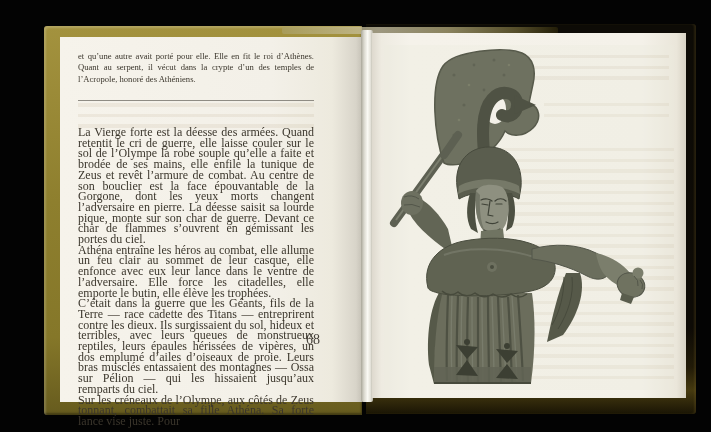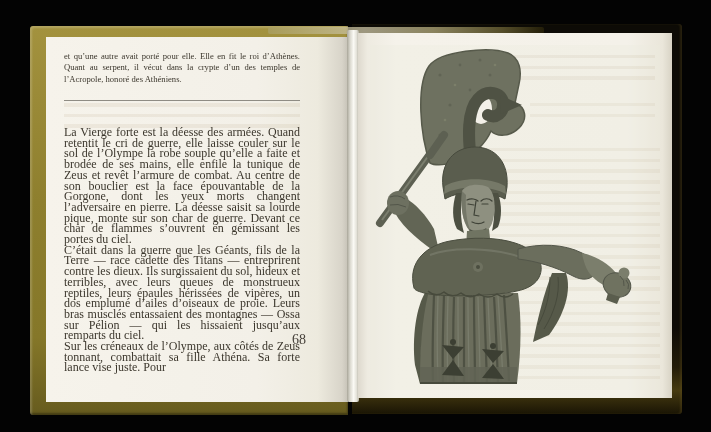--- a/index.html
+++ b/index.html
@@ -1,18 +1,18 @@
 <!DOCTYPE html>
 <html><head>
 <meta charset="utf-8">
 <style>
   html,body{margin:0;padding:0;background:#000;}
   .stage{position:relative;width:711px;height:432px;background:#030303;overflow:hidden;
          font-family:"Liberation Serif",serif;}
-  .book{position:absolute;inset:0;}
+  .book{position:absolute;inset:0;margin-left:14px;}
   .cover-left{position:absolute;left:30px;top:26px;width:318px;height:389px;border-radius:3px 0 0 3px;
     background:linear-gradient(180deg,#a3923e 0%,#8e7f2e 45%,#857729 80%,#665b1e 100%);
     box-shadow:inset 2px 2px 2px rgba(255,255,255,.18), inset -1px -2px 2px rgba(0,0,0,.35);}
   .cover-right{position:absolute;left:352px;top:24px;width:330px;height:390px;border-radius:0 3px 3px 0;
     background:linear-gradient(180deg,#0d0b06 0%,#0e0b06 78%,#221b08 88%,#463a10 94%,#1a1505 100%);
     box-shadow:inset -2px 0 2px rgba(120,100,40,.25);}
   .top-edges{position:absolute;left:268px;top:27px;width:276px;height:7px;border-radius:2px;opacity:.75;
     background:linear-gradient(90deg,#a99f63 0%,#cdc6a8 35%,#b4ab7b 60%,#6d6436 85%,#2a2409 100%);}
   .page{position:absolute;}
   .page-left{left:46px;top:37px;width:302px;height:365px;
@@ -42,20 +42,21 @@
     <div class="cover-right"></div>
     <div class="top-edges"></div>
 
     <div class="page page-left">
       <div class="bleed" style="left:18px;top:66px;width:236px;height:26px;opacity:.45;"></div>
       <div class="textcol">
         <div class="intro">et qu’une autre avait porté pour elle. Elle en fit le roi d’Athènes. Quant au serpent, il vécut dans la crypte d’un des temples de l’Acropole, honoré des Athéniens.</div>
         <div class="rule"></div>
         <div class="bodytext">
             <p class="para">La Vierge forte est la déesse des armées. Quand retentit le cri de guerre, elle laisse couler sur le sol de l’Olympe la robe souple qu’elle a faite et brodée de ses mains, elle enfile la tunique de Zeus et revêt l’armure de combat. Au centre de son bouclier est la face épouvantable de la Gorgone, dont les yeux morts changent l’adversaire en pierre. La déesse saisit sa lourde pique, monte sur son char de guerre. Devant ce char de flammes s’ouvrent en gémissant les portes du ciel.</p>
+            <p class="para">Athéna entraîne les héros au combat, elle allume un feu clair au sommet de leur casque, elle enfonce avec eux leur lance dans le ventre de l’adversaire. Elle force les citadelles, elle emporte le butin, elle élève les trophées.</p>
             <p class="para">C’était dans la guerre que les Géants, fils de la Terre — race cadette des Titans — entreprirent contre les dieux. Ils surgissaient du sol, hideux et terribles, avec leurs queues de monstrueux reptiles, leurs épaules hérissées de vipères, un dos emplumé d’ailes d’oiseaux de proie. Leurs bras musclés entassaient des montagnes — Ossa sur Pélion — qui les hissaient jusqu’aux remparts du ciel.</p>
             <p class="para">Sur les créneaux de l’Olympe, aux côtés de Zeus tonnant, combattait sa fille Athéna. Sa forte lance vise juste. Pour</p>
           </div>
       </div>
       <div class="folio">68</div>
     </div>
 
     <div class="gutter"></div>
 
     <div class="page page-right">

